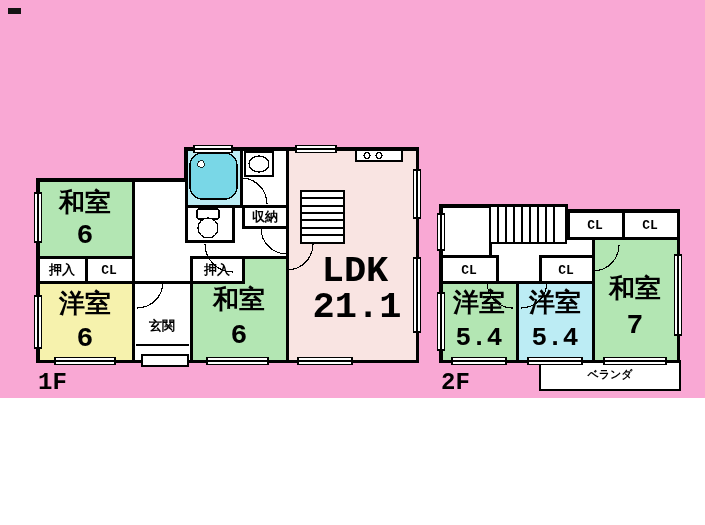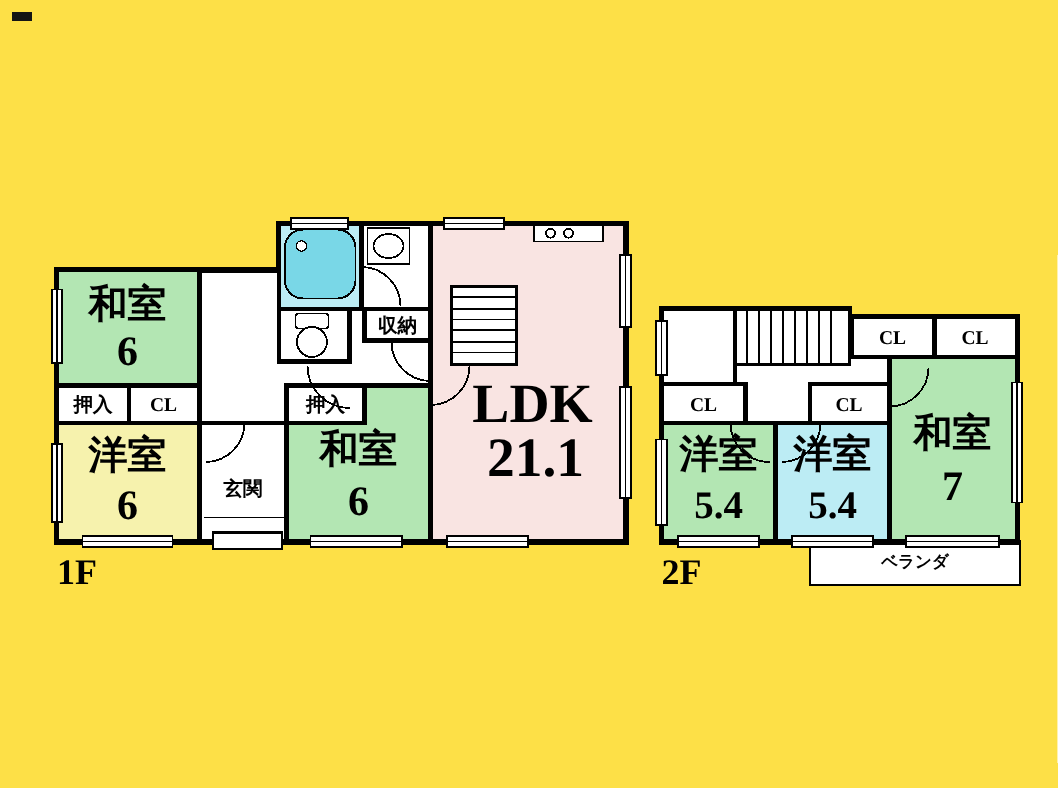--- a/index.html
+++ b/index.html
@@ -1,20 +1,20 @@
 <!DOCTYPE html>
 <html><head>
 <meta charset="utf-8">
 <style>
   html,body{margin:0;padding:0;background:#fff;}
   .canvas{
     position:relative;
-    width:705px;height:525px;
-    background:#fde047;
-    font-family:Liberation Serif, serif;
+    width:705px;height:398px;
+    background:#f9a8d4;
+    font-family:Liberation Mono, monospace;
     overflow:hidden;
   }
   svg{position:absolute;left:0;top:0;}
   .wall{fill:#ffffff;stroke:#000;stroke-width:4;}
   .room{stroke:#000;stroke-width:3;}
   .cell{fill:#ffffff;stroke:#000;stroke-width:3;}
   .thin{fill:#ffffff;stroke:#000;stroke-width:1.5;}
   .win rect{fill:#ffffff;stroke:#000;stroke-width:1.1;}
   .win line{stroke:#000;stroke-width:1.1;}
   .steps line{stroke:#000;stroke-width:1.2;}

